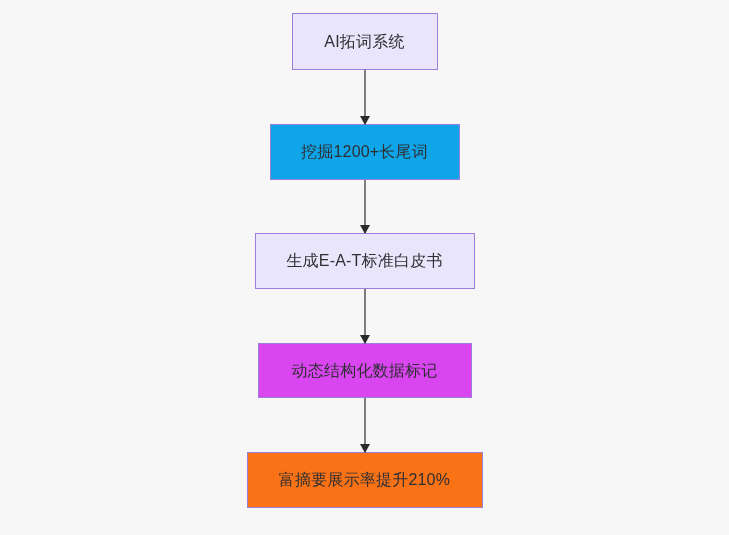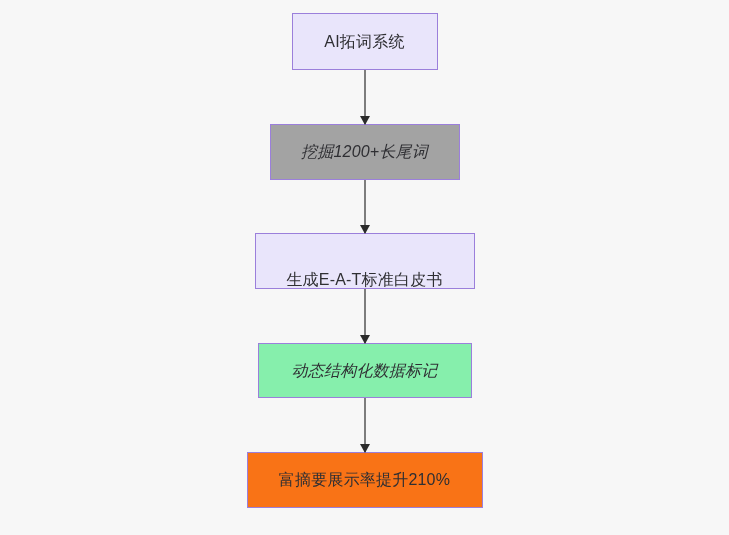--- a/index.html
+++ b/index.html
@@ -83,39 +83,39 @@
 
     <div class="node-box" id="box-1" style="width: 146px; height: 57px; background: rgb(233, 229, 251); border-color: rgb(155, 127, 219); color: rgb(47, 47, 51);">
       <span class="node-label">AI拓词系统</span>
     </div>
 
     <div class="connector" id="conn-1" style="height: 54px;">
       <span class="line" style="background: rgb(125, 125, 125);"></span>
       <span class="arrowhead" style="border-top-color: rgb(43, 43, 43);"></span>
     </div>
 
-    <div class="node-box" id="box-2" style="width: 190px; height: 56px; background: #a3a3a3; border-color: rgb(155, 127, 219); color: rgb(47, 47, 51); font-style: italic;">
+    <div class="node-box" id="box-2" style="width: 190px; height: 56px; background: #0ea5e9; border-color: rgb(155, 127, 219); color: rgb(47, 47, 51);">
       <span class="node-label">挖掘1200+长尾词</span>
     </div>
 
     <div class="connector" id="conn-2" style="height: 53px;">
       <span class="line" style="background: rgb(125, 125, 125);"></span>
       <span class="arrowhead" style="border-top-color: rgb(43, 43, 43);"></span>
     </div>
 
-    <div class="node-box" id="box-3" style="width: 220px; height: 56px; background: rgb(233, 229, 251); border-color: rgb(155, 127, 219); color: rgb(47, 47, 51); align-items: flex-end;">
+    <div class="node-box" id="box-3" style="width: 220px; height: 56px; background: rgb(233, 229, 251); border-color: rgb(155, 127, 219); color: rgb(47, 47, 51);">
       <span class="node-label">生成E-A-T标准白皮书</span>
     </div>
 
     <div class="connector" id="conn-3" style="height: 54px;">
       <span class="line" style="background: rgb(125, 125, 125);"></span>
       <span class="arrowhead" style="border-top-color: rgb(43, 43, 43);"></span>
     </div>
 
-    <div class="node-box" id="box-4" style="width: 214px; height: 55px; background: #86efac; border-color: rgb(155, 127, 219); color: rgb(47, 47, 51); font-style: italic;">
+    <div class="node-box" id="box-4" style="width: 214px; height: 55px; background: #d946ef; border-color: rgb(155, 127, 219); color: rgb(47, 47, 51);">
       <span class="node-label">动态结构化数据标记</span>
     </div>
 
     <div class="connector" id="conn-4" style="height: 54px;">
       <span class="line" style="background: rgb(125, 125, 125);"></span>
       <span class="arrowhead" style="border-top-color: rgb(43, 43, 43);"></span>
     </div>
 
     <div class="node-box" id="box-5" style="width: 236px; height: 56px; background: #f97316; border-color: rgb(155, 127, 219); color: rgb(47, 47, 51);">
       <span class="node-label">富摘要展示率提升210%</span>

